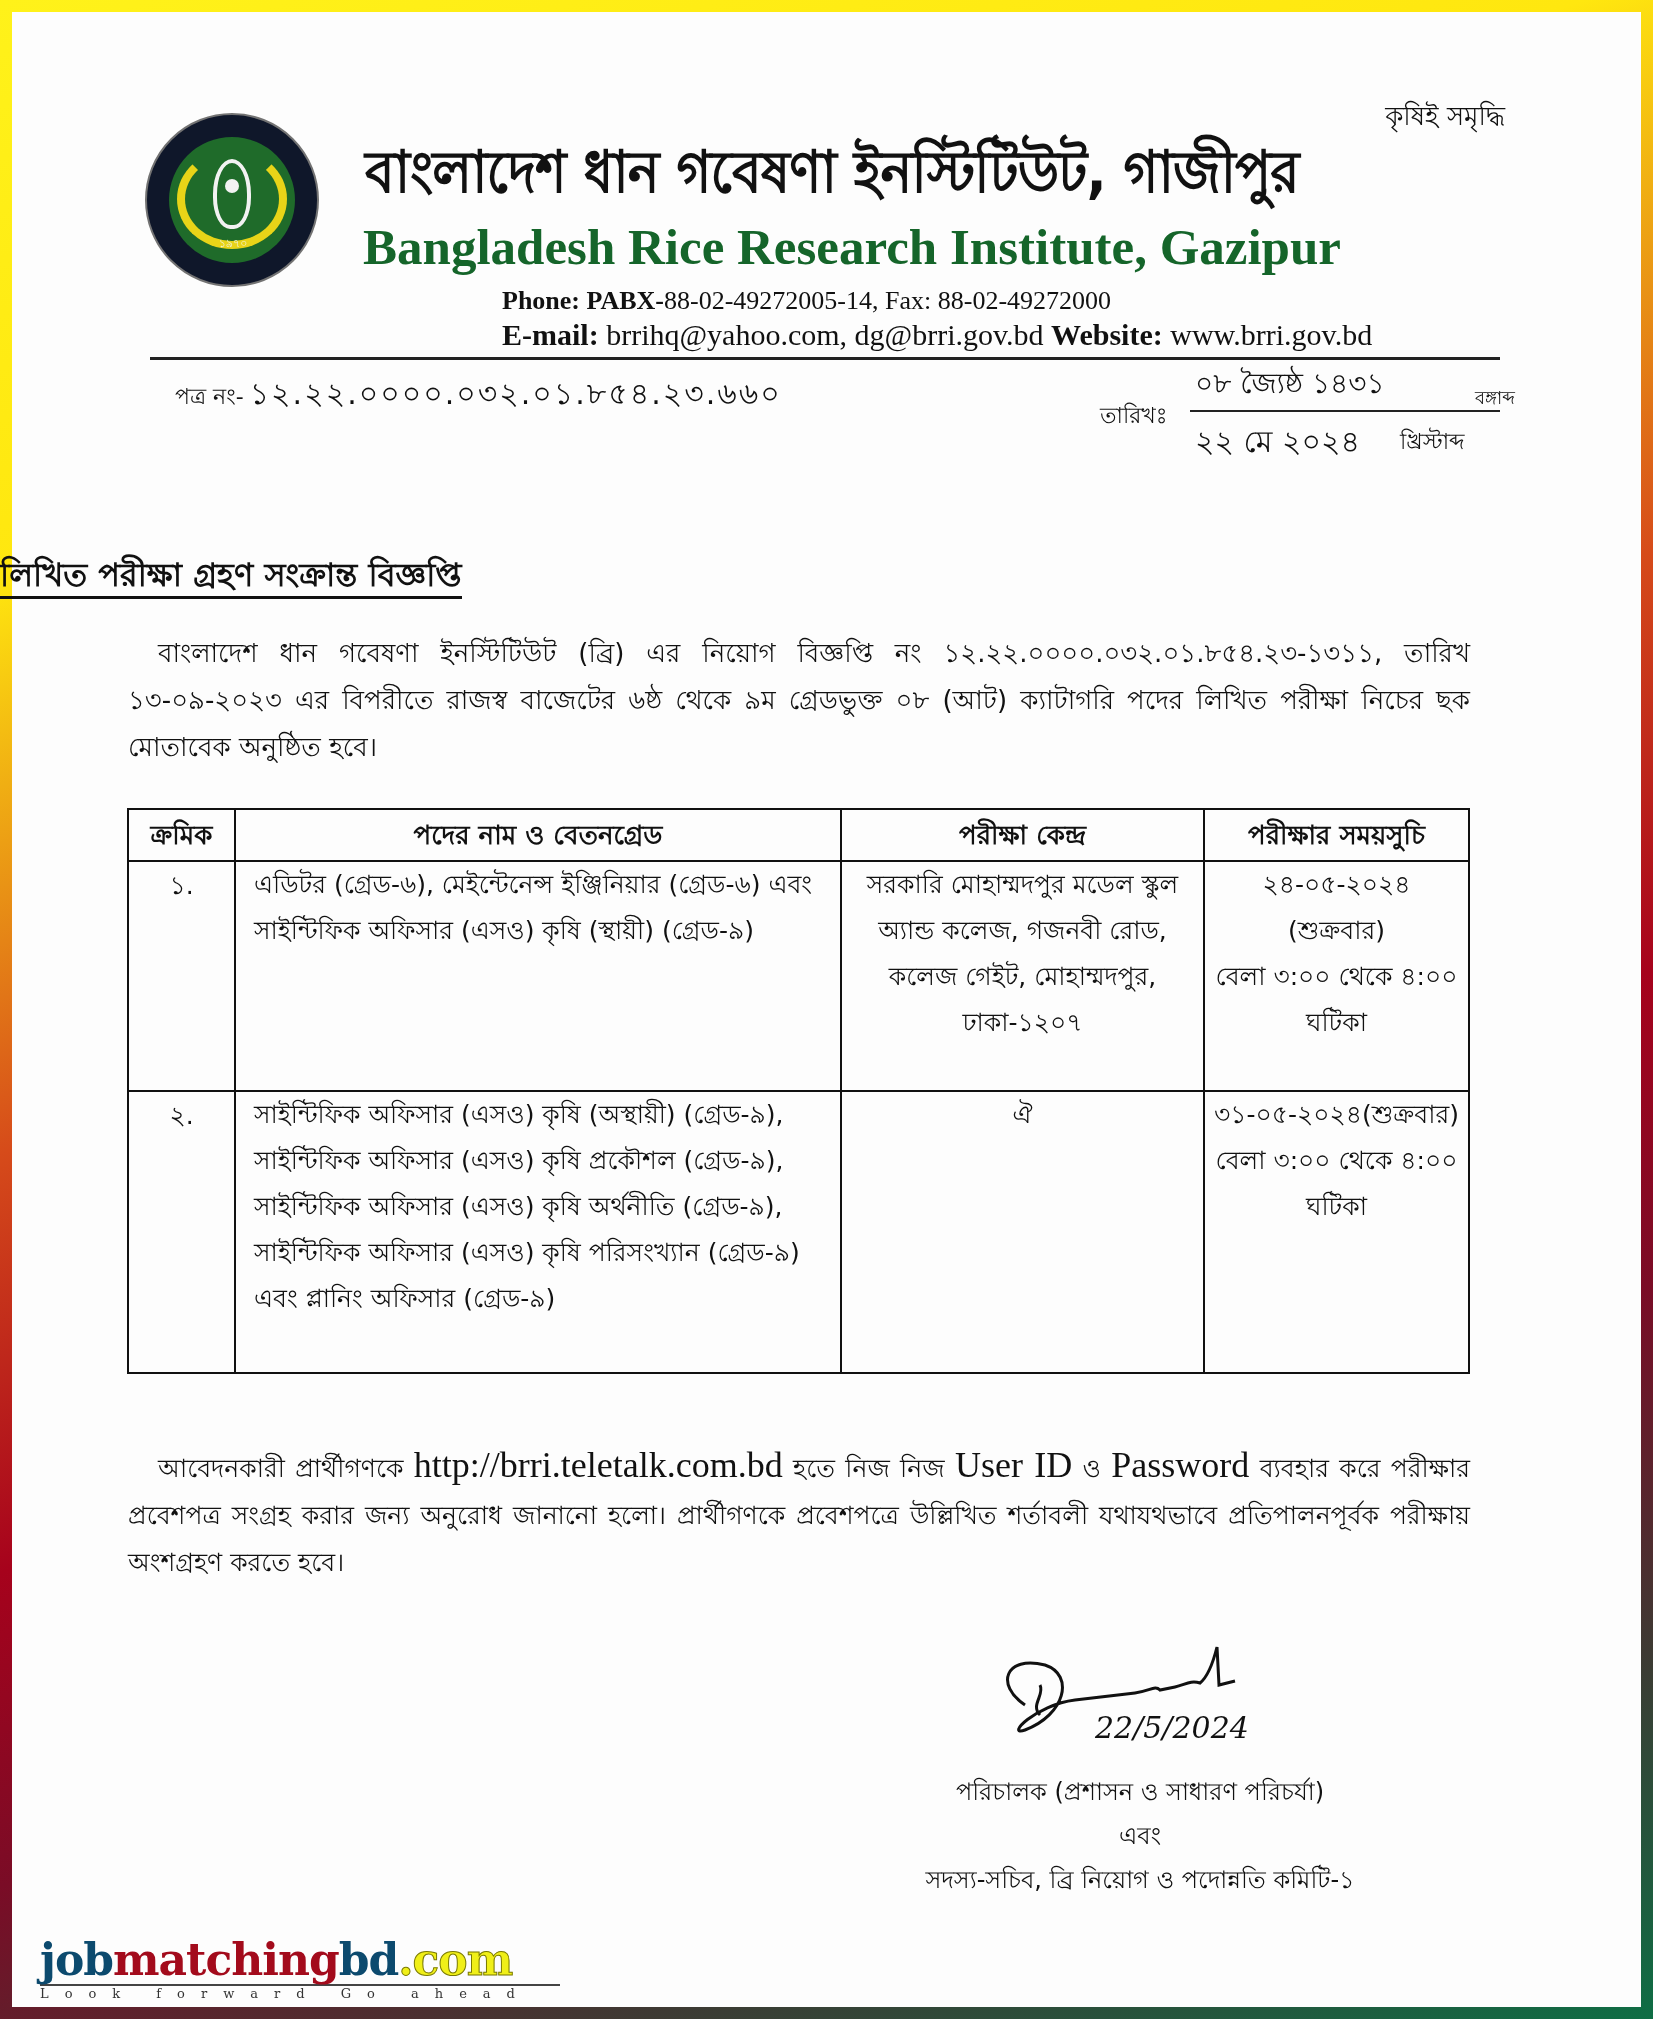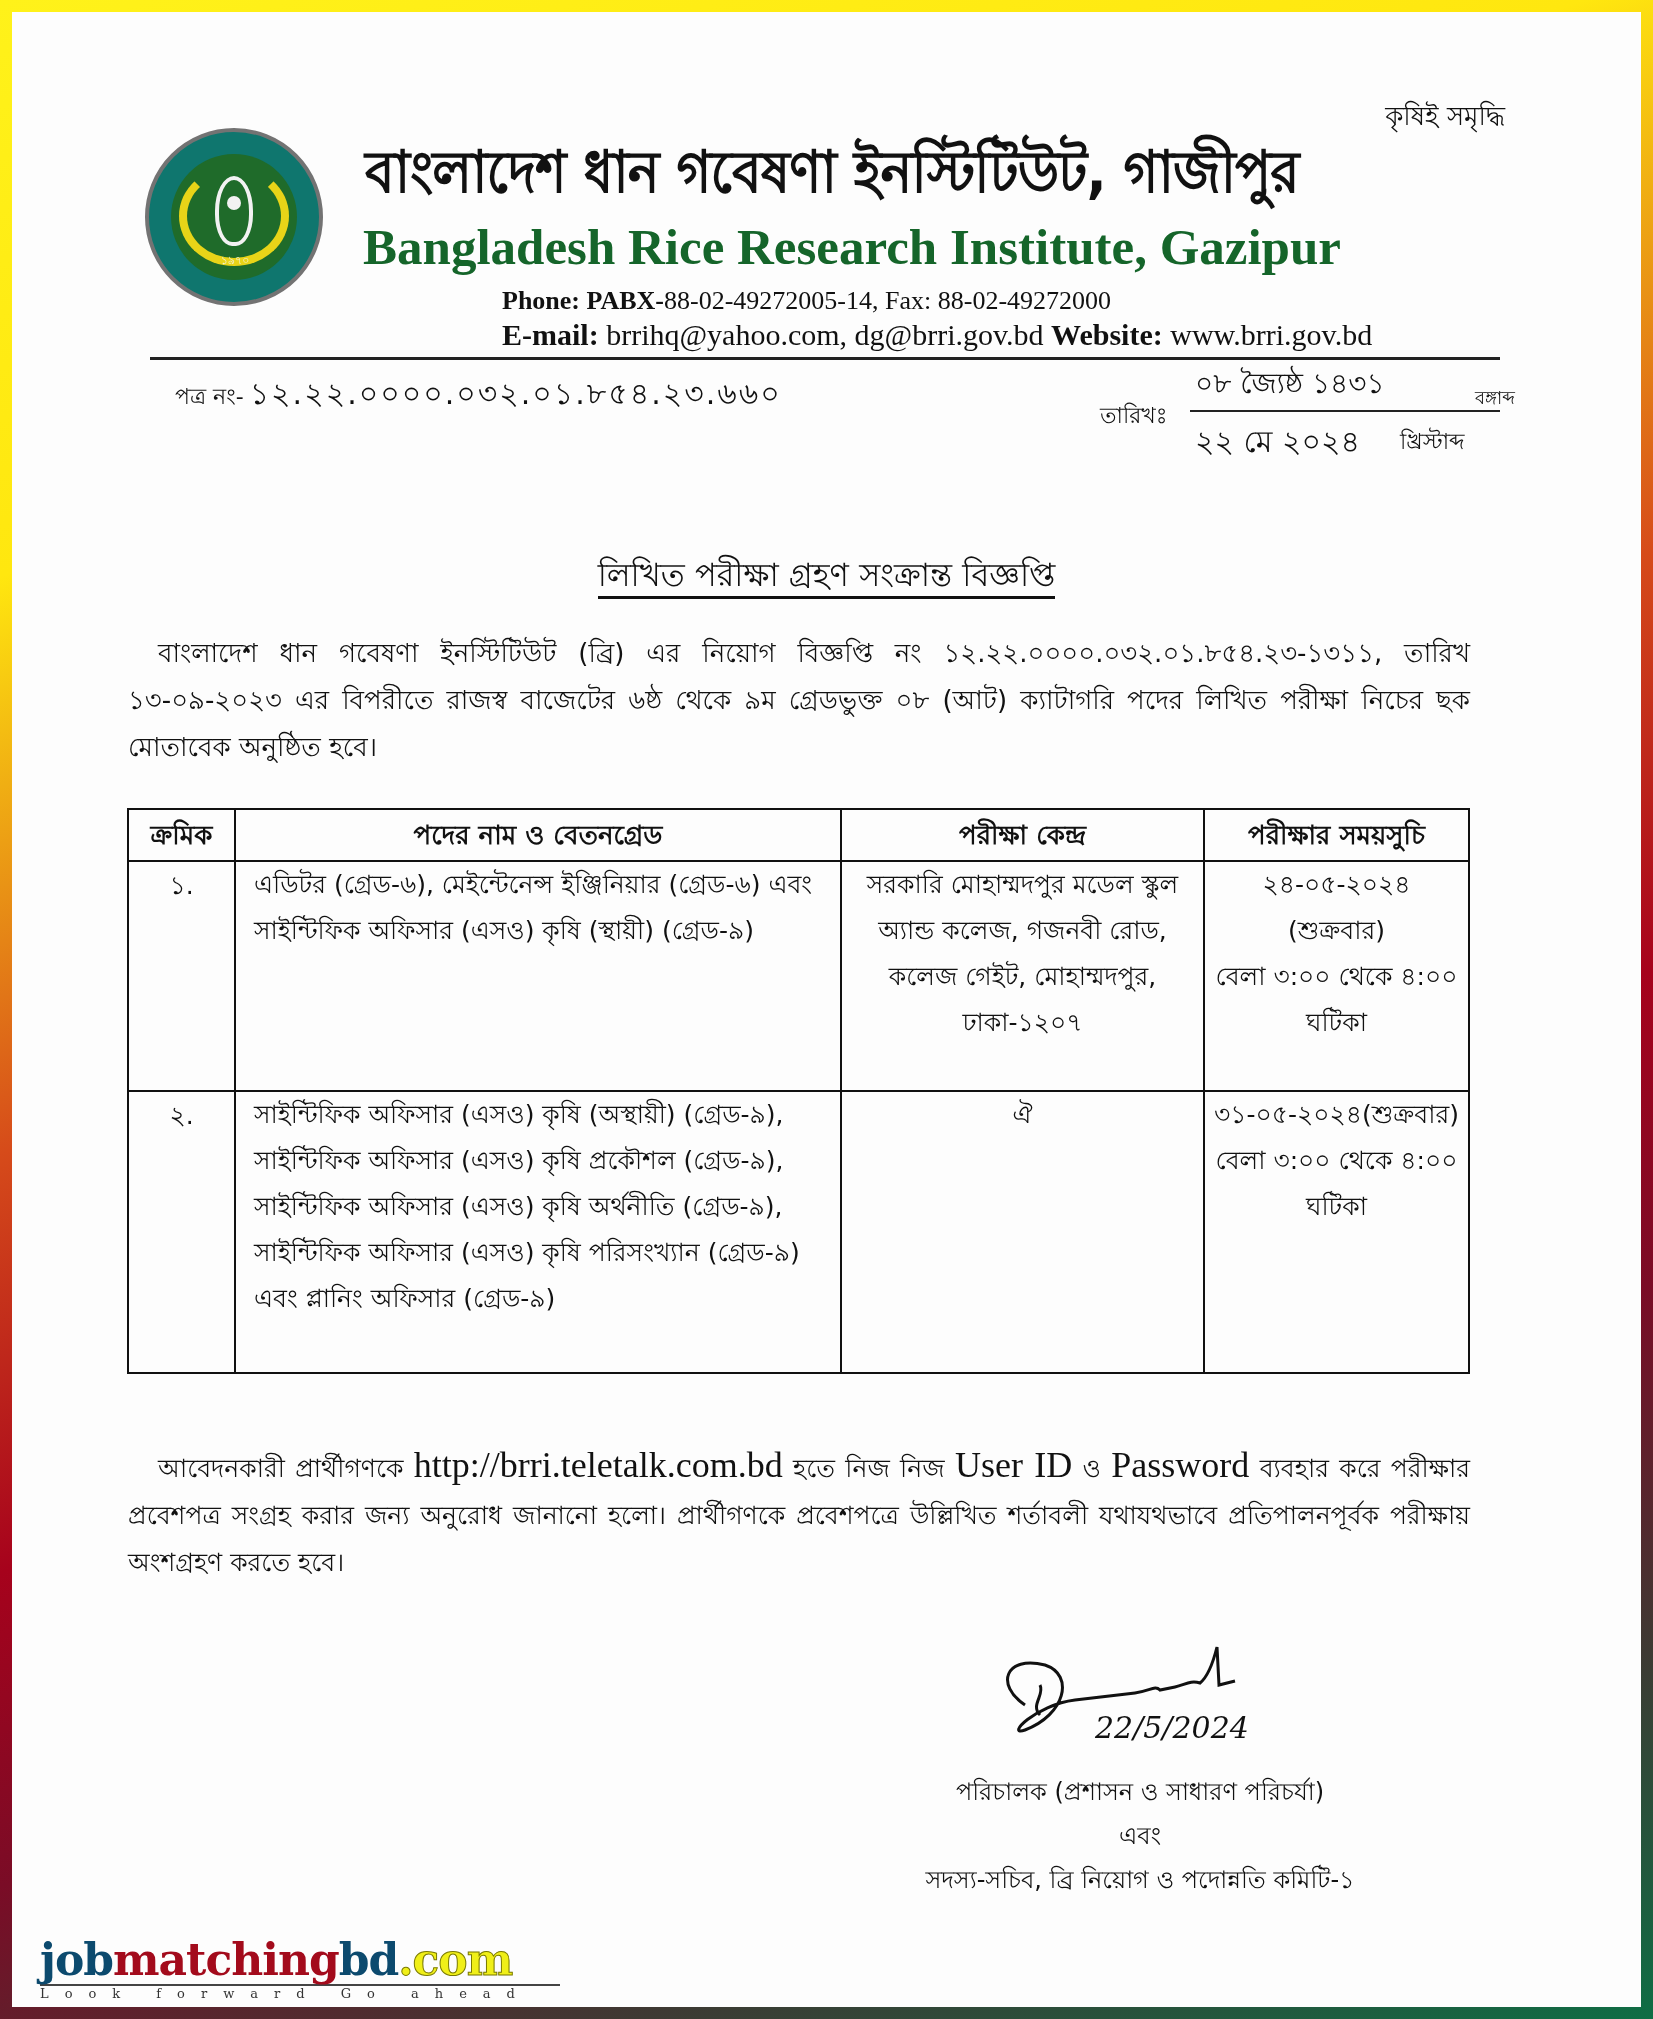--- a/index.html
+++ b/index.html
@@ -1,21 +1,21 @@
 <!DOCTYPE html>
 <html><head>
 <meta charset="utf-8">
 <style>
   html, body { margin:0; padding:0; }
   body { width:1653px; height:2019px; position:relative; overflow:hidden; background:#fff; font-family:"DejaVu Sans", sans-serif; color:#111; }
   .frame { position:absolute; inset:0; background:linear-gradient(160deg,#fff21a 0%,#ffe70f 22%,#d64b1a 44%,#a6021c 60%,#7a0c26 72%,#3d3a33 86%,#0e6e45 100%); }
   .paper { position:absolute; left:12px; top:12px; right:12px; bottom:12px; background:#fdfdfd; }
   .abs { position:absolute; }
 
-  .logo { left:145px; top:128px; width:170px; height:170px; border-radius:50%; border:4px solid #737373; background:#0f766e; }
+  .logo { left:145px; top:113px; width:170px; height:170px; border-radius:50%; border:2px solid #737373; background:#0f172a; }
   .logo .ring { position:absolute; left:22px; top:22px; width:126px; height:126px; border-radius:50%; background:#1f6b2a; }
   .logo .wreath { position:absolute; left:30px; top:34px; width:110px; height:100px; border-radius:50%; border:8px solid #e8d418; border-top-color:transparent; box-sizing:border-box; }
   .logo .emblem { position:absolute; left:66px; top:44px; width:38px; height:70px; border-radius:50% 50% 45% 45%; border:4px solid #f2f2f2; box-sizing:border-box; }
   .logo .emblem:after { content:""; position:absolute; left:8px; top:16px; width:14px; height:14px; border-radius:50%; background:#f2f2f2; }
   .logo .yr { position:absolute; left:68px; top:120px; width:36px; text-align:center; font-size:11px; color:#f1f1d0; }
 
   .motto { right:148px; top:96px; font-size:26px; font-family:"DejaVu Sans", sans-serif; }
   .bn-title { left:365px; top:128px; font-size:58px; font-weight:bold; letter-spacing:-1px; font-family:"DejaVu Sans", sans-serif; transform:scaleX(0.92); transform-origin:left; white-space:nowrap; }
   .en-title { left:363px; top:218px; font-size:51px; font-weight:bold; color:#15652a; font-family:"Liberation Serif", serif; white-space:nowrap; }
   .contact1 { left:502px; top:286px; font-size:26px; font-family:"Liberation Serif", serif; white-space:nowrap; }
@@ -26,21 +26,21 @@
   .memo { left:175px; top:370px; font-size:22px; white-space:nowrap; }
   .memo .hand { font-size:30px; letter-spacing:2px; margin-left:6px; font-family:"DejaVu Sans", sans-serif; }
   .date-wrap { left:1100px; top:362px; width:400px; height:100px; }
   .date-bn { position:absolute; left:95px; top:0; font-size:28px; white-space:nowrap; }
   .date-bn-suffix { position:absolute; left:375px; top:22px; font-size:18px; }
   .date-line { position:absolute; left:90px; top:48px; width:310px; height:2px; background:#222; }
   .date-label { position:absolute; left:0; top:36px; font-size:22px; }
   .date-en { position:absolute; left:95px; top:56px; font-size:30px; white-space:nowrap; }
   .date-en-suffix { position:absolute; left:295px; top:62px; font-size:22px; }
 
-  .notice-title { left:0; width:1653px; top:550px; text-align:center; font-size:32px; font-weight:normal; }
+  .notice-title { left:0; width:1653px; top:550px; font-size:32px; font-weight:bold; }
   .notice-title span { border-bottom:3px solid #111; padding-bottom:2px; }
   .intro { left:128px; top:630px; width:1342px; font-size:26px; line-height:47px; text-indent:30px; text-align:justify; }
 
   table.sched { position:absolute; left:127px; top:808px; width:1343px; border-collapse:collapse; font-size:25px; }
   table.sched th, table.sched td { border:2px solid #111; vertical-align:top; line-height:46px; }
   table.sched th { font-weight:bold; font-size:26px; height:48px; text-align:center; vertical-align:middle; }
   .c-sl { width:103px; text-align:center; }
   .c-post { width:568px; padding:0 18px; }
   .c-center { width:345px; text-align:center; padding:0 8px; }
   .c-time { text-align:center; padding:0 8px; }

